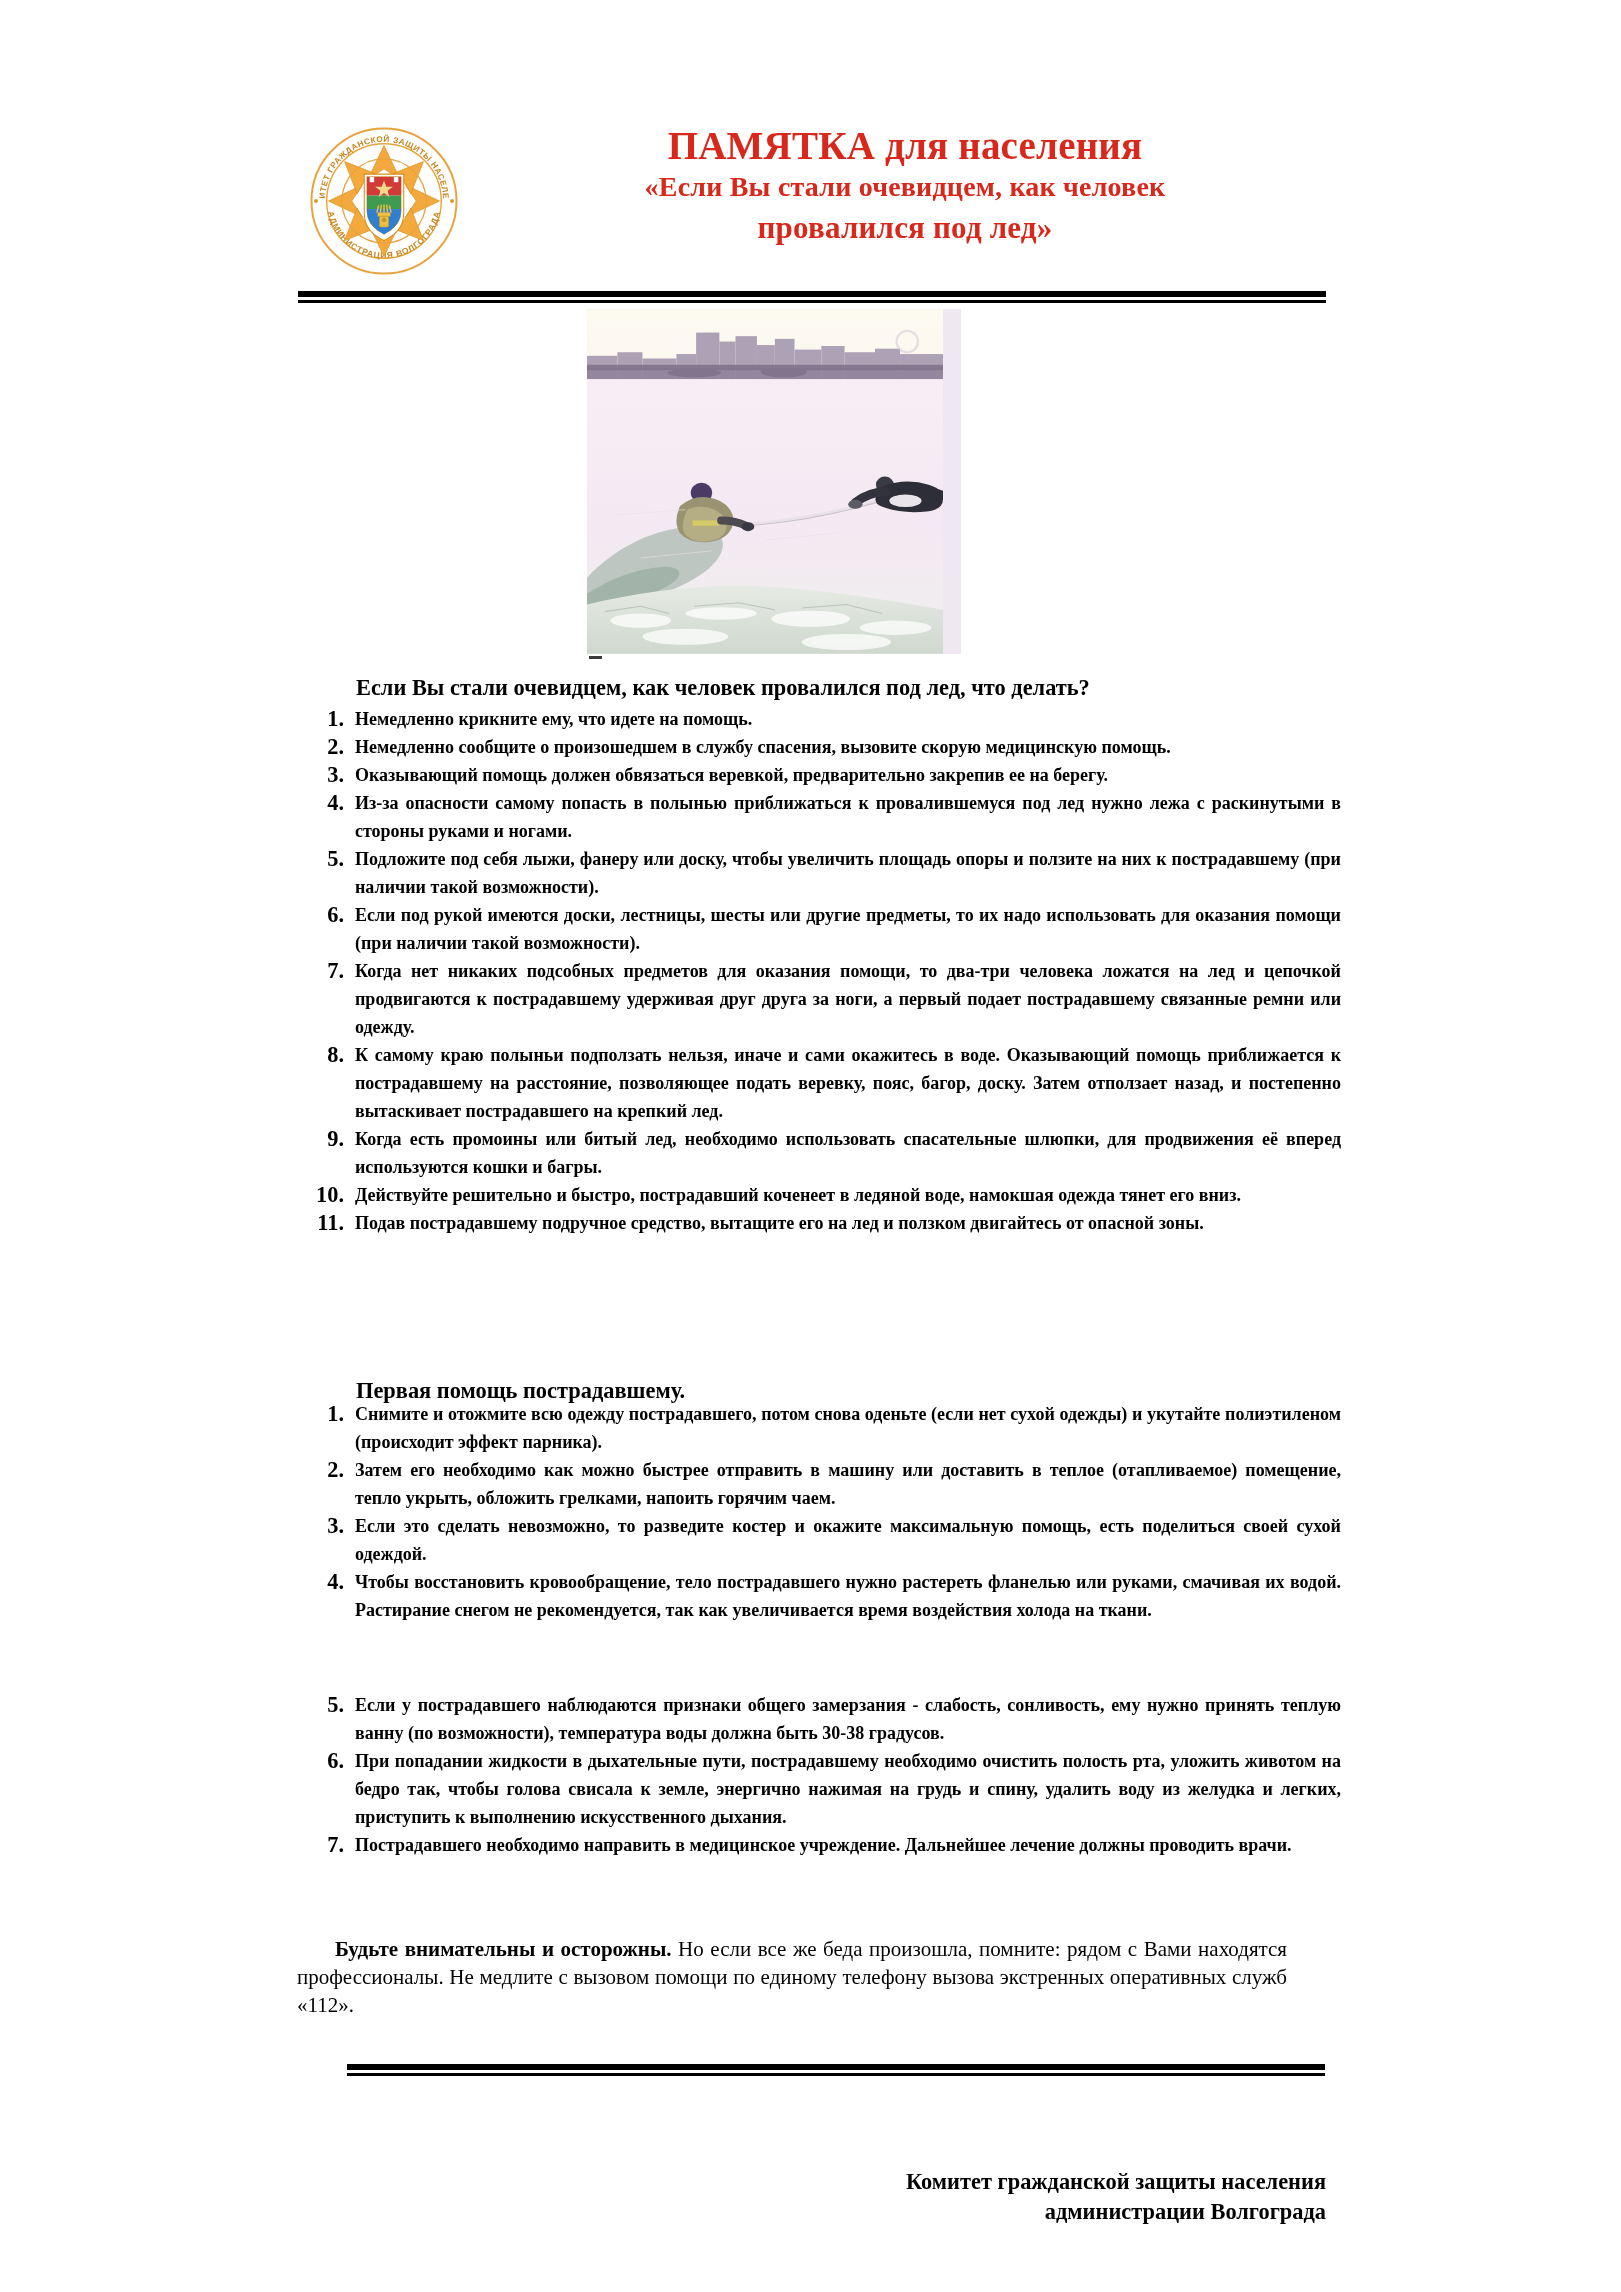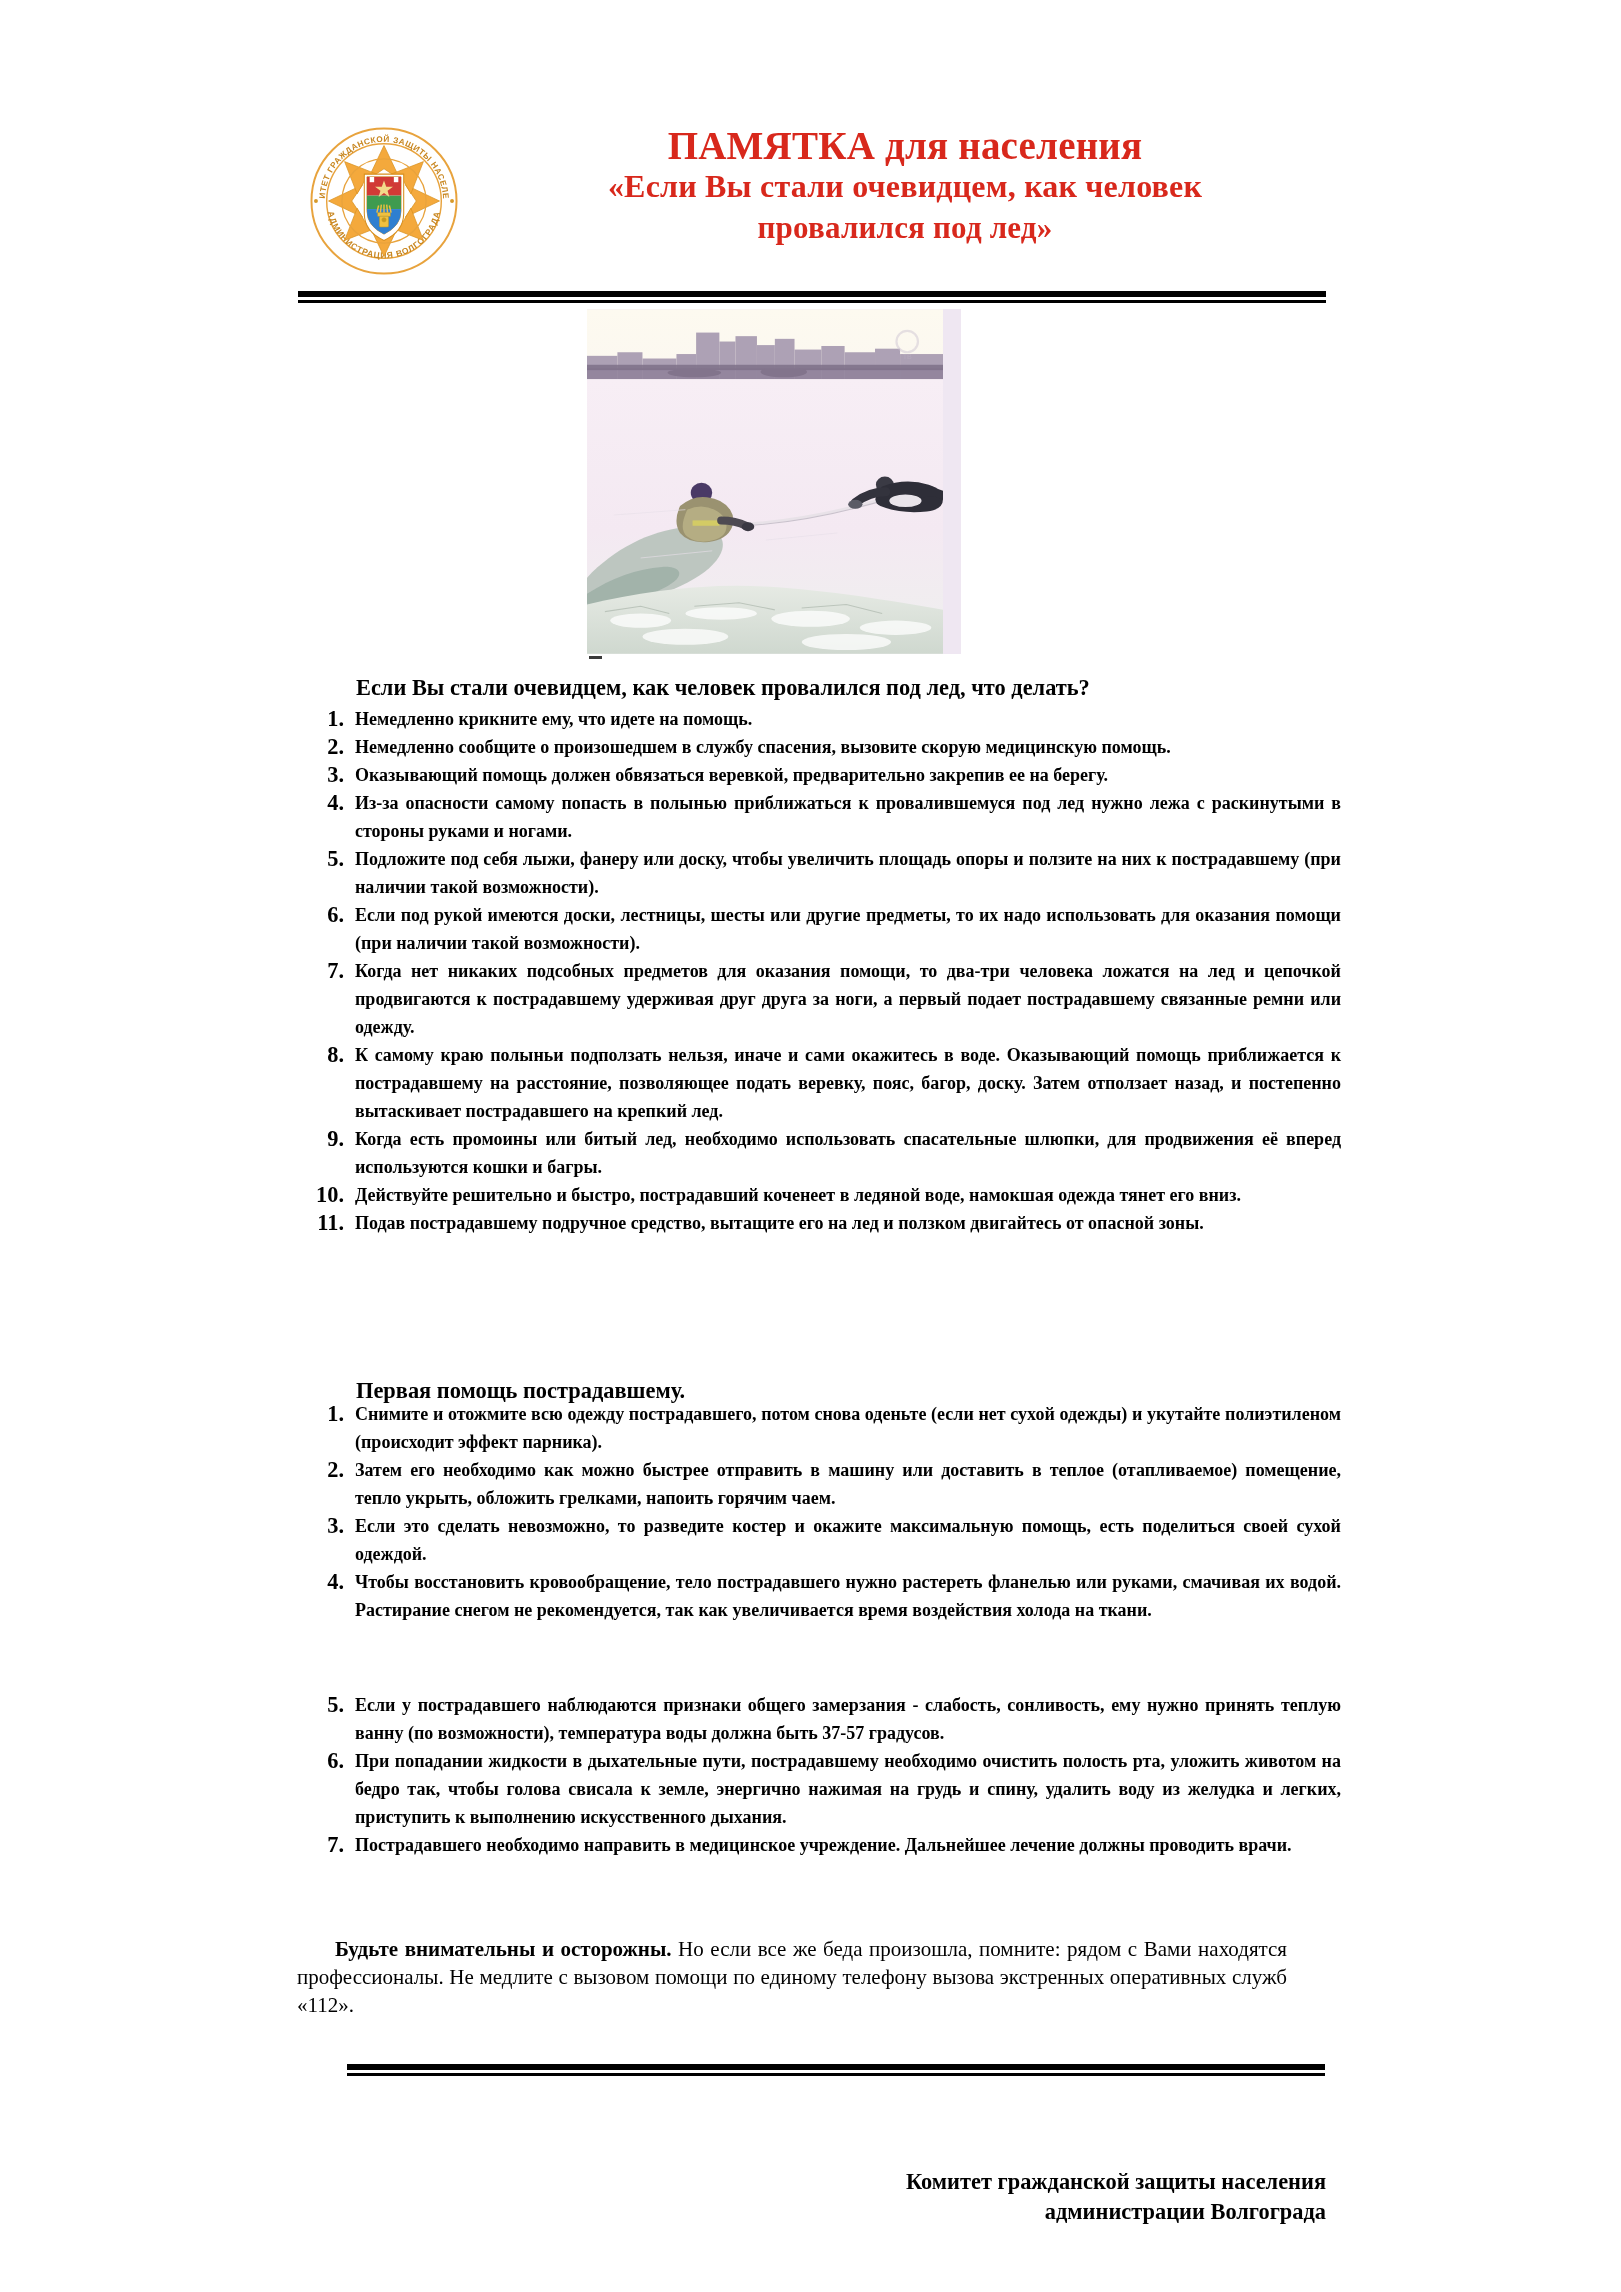--- a/index.html
+++ b/index.html
@@ -33,21 +33,21 @@
   }
   .title-line {
     color: #d8281c;
     font-weight: bold;
     font-size: 31px;
     line-height: 41px;
     letter-spacing: 0.2px;
     white-space: nowrap;
   }
   .title-line.l1 { font-size: 39px; }
-  .title-line.l2 { font-size: 32px; text-align: center; }
+  .title-line.l2 { font-size: 28px; text-align: center; }
   .title-line.l3 { font-size: 31px; }
 
   
   .rule-top {
     position: absolute;
     left: 298px;
     top: 291px;
     width: 1028px;
   }
   .rule-bottom {
@@ -358,21 +358,21 @@
   <div class="sec-heading" style="top:1369px;margin-top:8px;">Первая помощь пострадавшему.</div>
 
   <ol class="steps" id="list-2a" style="top:1400px;">
       <li>Снимите и отожмите всю одежду пострадавшего, потом снова оденьте (если нет сухой одежды) и укутайте полиэтиленом (происходит эффект парника).</li>
       <li>Затем его необходимо как можно быстрее отправить в машину или доставить в теплое (отапливаемое) помещение, тепло укрыть, обложить грелками, напоить горячим чаем.</li>
       <li>Если это сделать невозможно, то разведите костер и окажите максимальную помощь, есть поделиться своей сухой одеждой.</li>
       <li>Чтобы восстановить кровообращение, тело пострадавшего нужно растереть фланелью или  руками,  смачивая  их  водой.  Растирание  снегом  не  рекомендуется,  так  как увеличивается время воздействия холода на ткани.</li>
     </ol>
 
   <ol class="steps" id="list-2b" style="top:1691px; counter-reset: stepnum 4;">
-      <li>Если  у  пострадавшего  наблюдаются  признаки  общего  замерзания  -  слабость, сонливость, ему нужно принять теплую ванну (по возможности), температура воды должна быть 37-57 градусов.</li>
+      <li>Если  у  пострадавшего  наблюдаются  признаки  общего  замерзания  -  слабость, сонливость, ему нужно принять теплую ванну (по возможности), температура воды должна быть 30-38 градусов.</li>
       <li>При попадании жидкости в дыхательные пути, пострадавшему необходимо очистить полость рта, уложить животом на бедро так, чтобы голова свисала к земле, энергично нажимая  на  грудь  и  спину,  удалить  воду  из  желудка  и  легких,  приступить  к выполнению искусственного дыхания.</li>
       <li>Пострадавшего  необходимо  направить  в  медицинское  учреждение.  Дальнейшее лечение должны проводить врачи.</li>
     </ol>
 
   <div class="closing" style="top:1935px;">
     <b>Будьте внимательны и осторожны.</b><span> Но если все же беда произошла, помните: рядом с Вами находятся профессионалы. Не медлите с вызовом помощи по единому телефону вызова экстренных оперативных служб «112».</span>
   </div>
 
 </div>
 

